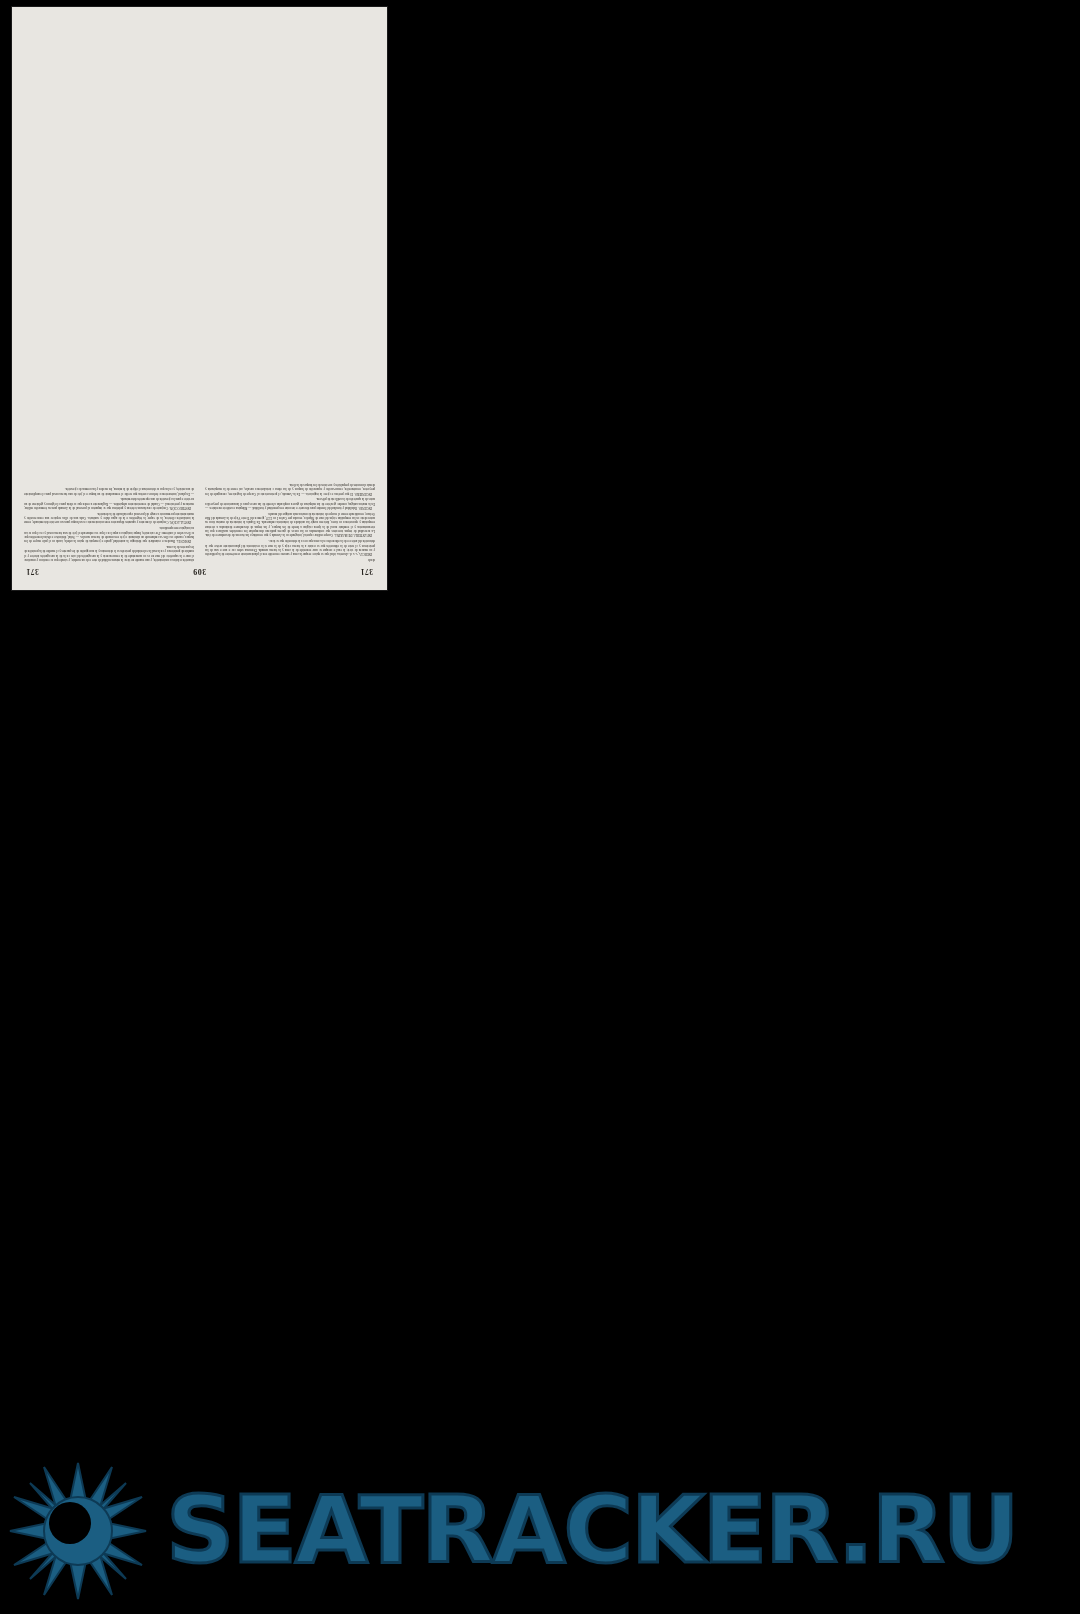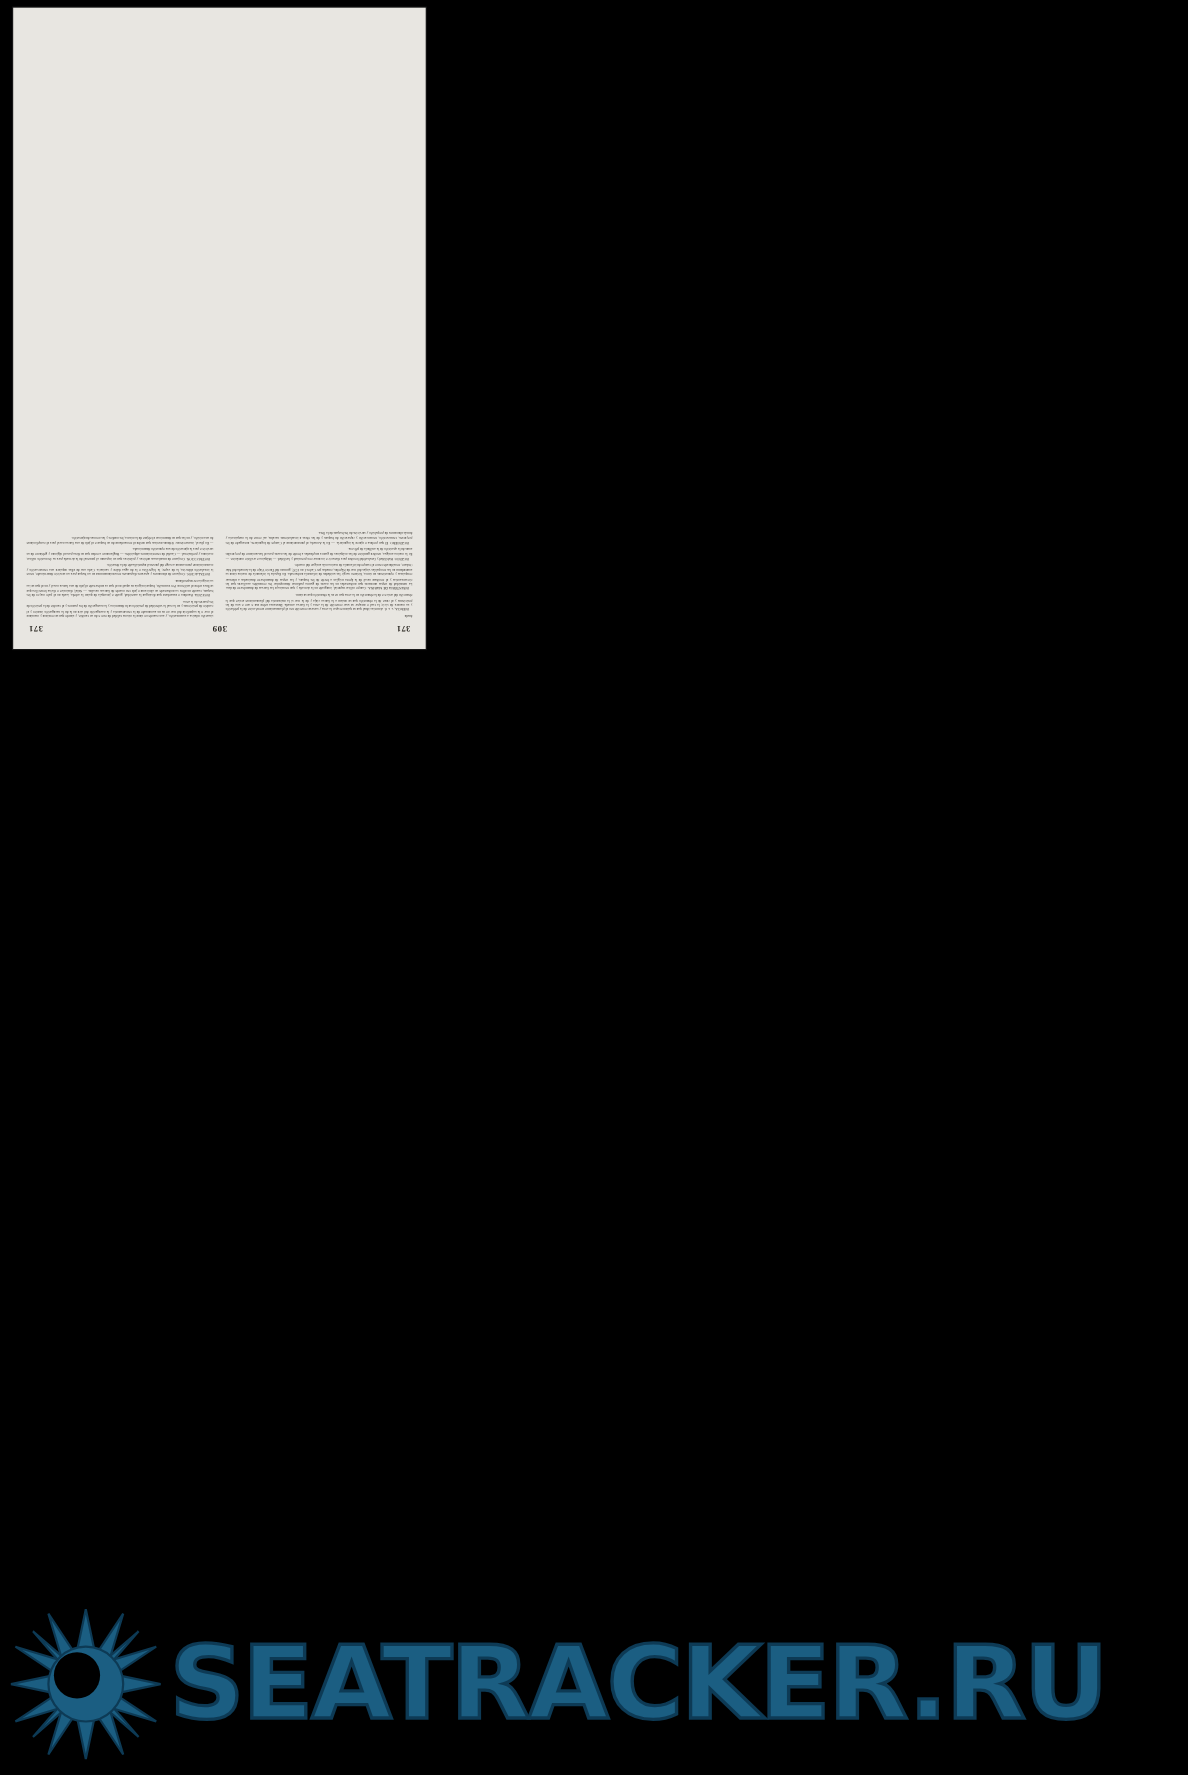--- a/index.html
+++ b/index.html
@@ -86,20 +86,21 @@
   
   #watermark {
     position: absolute;
     left: 0;
     bottom: 8px;
     width: 1080px;
     height: 150px;
     display: flex;
     align-items: center;
     overflow: hidden;
+    gap: 12px;
   }
   #wm-star {
     position: relative;
     width: 140px;
     height: 140px;
     margin-left: 8px;
     flex: 0 0 auto;
   }
   #wm-text {
     font-family: "DejaVu Sans", sans-serif;

